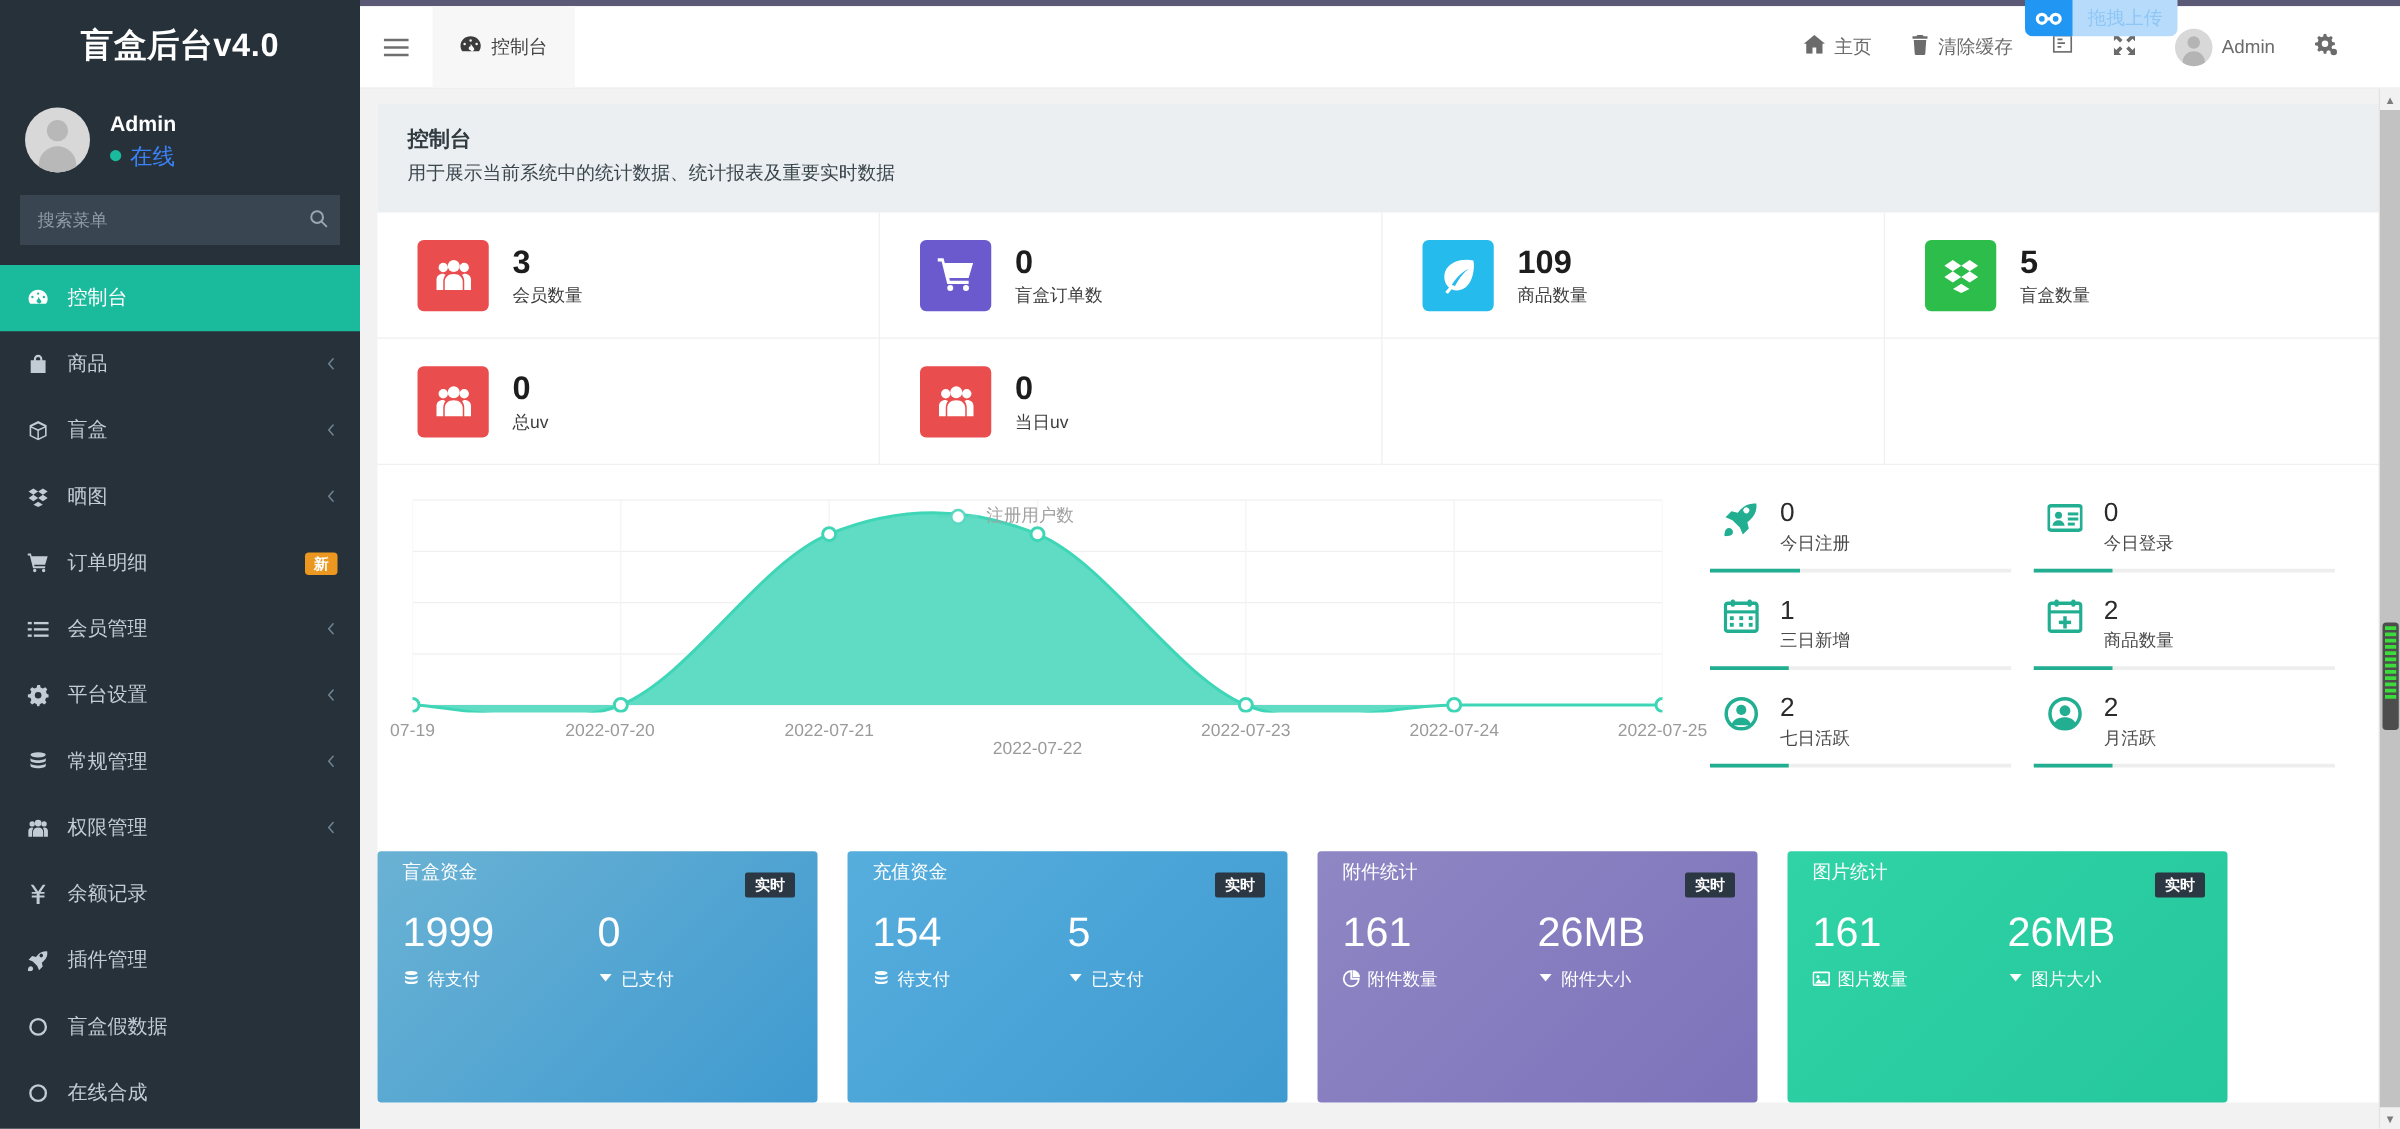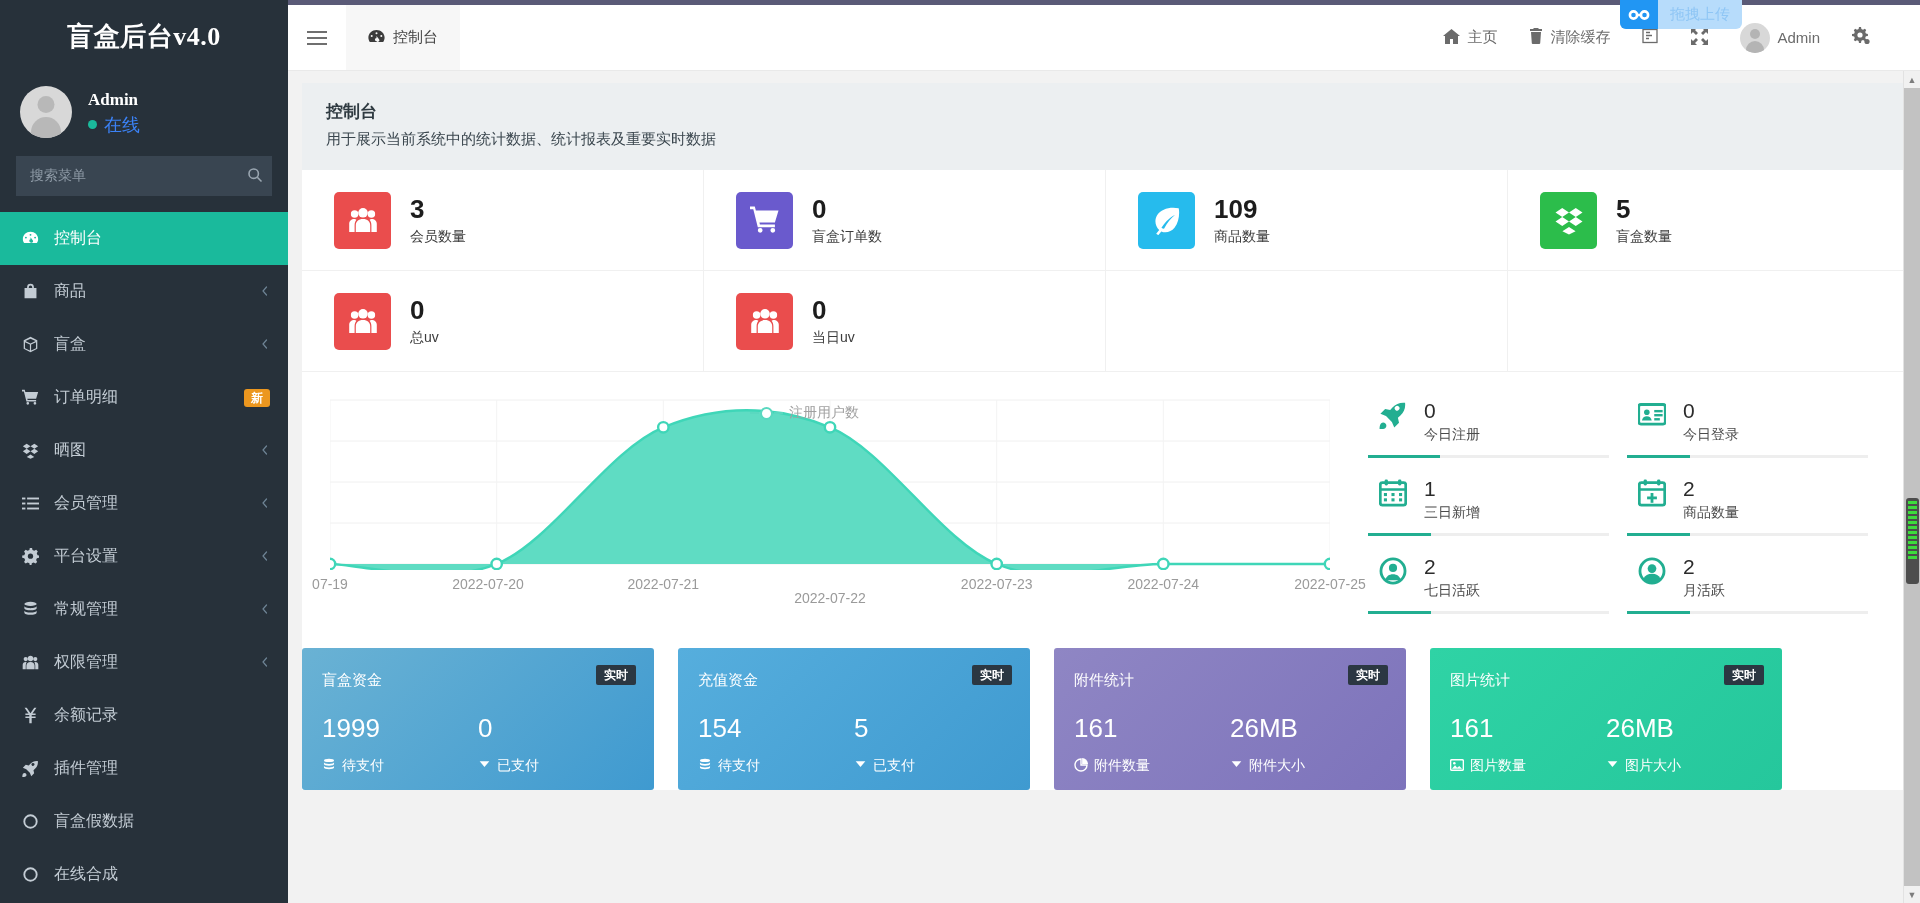--- a/index.html
+++ b/index.html
@@ -10,21 +10,20 @@
     background: #f2f2f2;
   }
   .app { position: relative; width: 1920px; height: 903px; display: flex; }
 
   
   .sidebar {
     width: 288px; height: 903px; flex: 0 0 288px;
     background: #27313a;
     overflow: hidden;
     position: relative;
-    font-family: Liberation Serif, serif;
   }
   .brand {
     height: 72px; display: flex; align-items: center; justify-content: center;
     color: #ffffff; font-size: 26px; font-weight: bold; letter-spacing: .5px;
   }
   .user-box { display: flex; align-items: center; padding: 14px 20px 18px 20px; }
   .avatar-big {
     width: 52px; height: 52px; border-radius: 50%;
     background: #d8d8d8; flex: 0 0 52px; position: relative; overflow: hidden;
   }
@@ -161,31 +160,31 @@
   .mini-inner { display: flex; align-items: flex-start; gap: 14px; padding-left: 8px; }
   .mini-ico { width: 34px; flex: 0 0 34px; color: #22ae91; display: flex; align-items: center; justify-content: center; padding-top: 3px; }
   .mini-num { font-size: 21px; color: #2b2b2b; line-height: 25px; }
   .mini-lbl { font-size: 14px; color: #4a4a4a; line-height: 22px; }
   .mini-bar { height: 3px; background: #eeeeee; margin-top: 10px; position: relative; }
   .mini-bar span { position: absolute; left: 0; top: 0; height: 3px; background: #22ae91; }
 
   
   .cards { display: flex; gap: 24px; padding: 16px 0 0 0; }
   .card {
-    width: 352px; height: 142px; border-radius: 3px; color: #fff;
-    padding: 21px 20px 0 20px; position: relative;
+    width: 352px; height: 201px; border-radius: 3px; color: #fff;
+    padding: 6px 20px 0 20px; position: relative; margin-top: 33px;
   }
   .card-title { font-size: 15px; line-height: 22px; }
   .card-badge {
     position: absolute; right: 18px; top: 17px;
     background: #2b3742; color: #fff; font-size: 12px; font-weight: bold;
     padding: 2px 8px; border-radius: 2px; line-height: 16px;
   }
   .card-nums { display: flex; margin-top: 14px; }
-  .card-num { width: 50%; font-size: 26px; line-height: 46px; font-weight: normal; }
+  .card-num { width: 50%; font-size: 33px; line-height: 46px; font-weight: normal; }
   .card-foot { display: flex; margin-top: 6px; }
   .card-foot .cf { width: 50%; display: flex; align-items: center; gap: 6px; font-size: 14px; }
 
   
   .pagescroll {
     position: absolute; right: 0; top: 71px; width: 17px; height: 832px;
     background: #f1f1f1; border-left: 1px solid #e2e2e2; z-index: 30;
   }
   .ps-arrow {
     height: 17px; display: flex; align-items: center; justify-content: center;
@@ -258,36 +257,36 @@
             </svg>
           </span>
           <span class="menu-label">盲盒</span>
           <span class="chev"><svg width="10" height="12" viewBox="0 0 20 20" fill="currentColor">
               <path d="M13 2 6 10l7 8" fill="none" stroke="currentColor" stroke-width="2.4" stroke-linecap="round"></path>
             </svg></span>
         </div>
         <div class="menu-item">
           <span class="menu-ico">
             <svg width="17" height="17" viewBox="0 0 20 20" fill="currentColor">
-              <path d="M0 1h3.2l.7 2.6H19l-2.4 8H6.3l.3 1.4h10v1.8H5.2L2.2 2.8H0V1zm6.8 14.3a1.6 1.6 0 110 3.2 1.6 1.6 0 010-3.2zm8.4 0a1.6 1.6 0 110 3.2 1.6 1.6 0 010-3.2z"></path>
-            </svg>
-          </span>
-          <span class="menu-label">订单明细</span>
-          <span class="badge-new">新</span>
-        </div>
-        <div class="menu-item">
-          <span class="menu-ico">
-            <svg width="17" height="17" viewBox="0 0 20 20" fill="currentColor">
               <path d="M5.5 2 1 5l4.5 3L10 5 5.5 2zm9 0L10 5l4.5 3L19 5l-4.5-3zM1 11l4.5 3L10 11 5.5 8 1 11zm13.5-3L10 11l4.5 3L19 11l-4.5-3zM10 14.6l-4.4 2.9L10 19.6l4.4-2.1-4.4-2.9z"></path>
             </svg>
           </span>
           <span class="menu-label">晒图</span>
           <span class="chev"><svg width="10" height="12" viewBox="0 0 20 20" fill="currentColor">
               <path d="M13 2 6 10l7 8" fill="none" stroke="currentColor" stroke-width="2.4" stroke-linecap="round"></path>
             </svg></span>
+        </div>
+        <div class="menu-item">
+          <span class="menu-ico">
+            <svg width="17" height="17" viewBox="0 0 20 20" fill="currentColor">
+              <path d="M0 1h3.2l.7 2.6H19l-2.4 8H6.3l.3 1.4h10v1.8H5.2L2.2 2.8H0V1zm6.8 14.3a1.6 1.6 0 110 3.2 1.6 1.6 0 010-3.2zm8.4 0a1.6 1.6 0 110 3.2 1.6 1.6 0 010-3.2z"></path>
+            </svg>
+          </span>
+          <span class="menu-label">订单明细</span>
+          <span class="badge-new">新</span>
         </div>
         <div class="menu-item">
           <span class="menu-ico">
             <svg width="17" height="17" viewBox="0 0 20 20" fill="currentColor">
               <rect x="0" y="3" width="4" height="2.2"></rect>
               <rect x="6" y="3" width="14" height="2.2"></rect>
               <rect x="0" y="8.9" width="4" height="2.2"></rect>
               <rect x="6" y="8.9" width="14" height="2.2"></rect>
               <rect x="0" y="14.8" width="4" height="2.2"></rect>
               <rect x="6" y="14.8" width="14" height="2.2"></rect>

